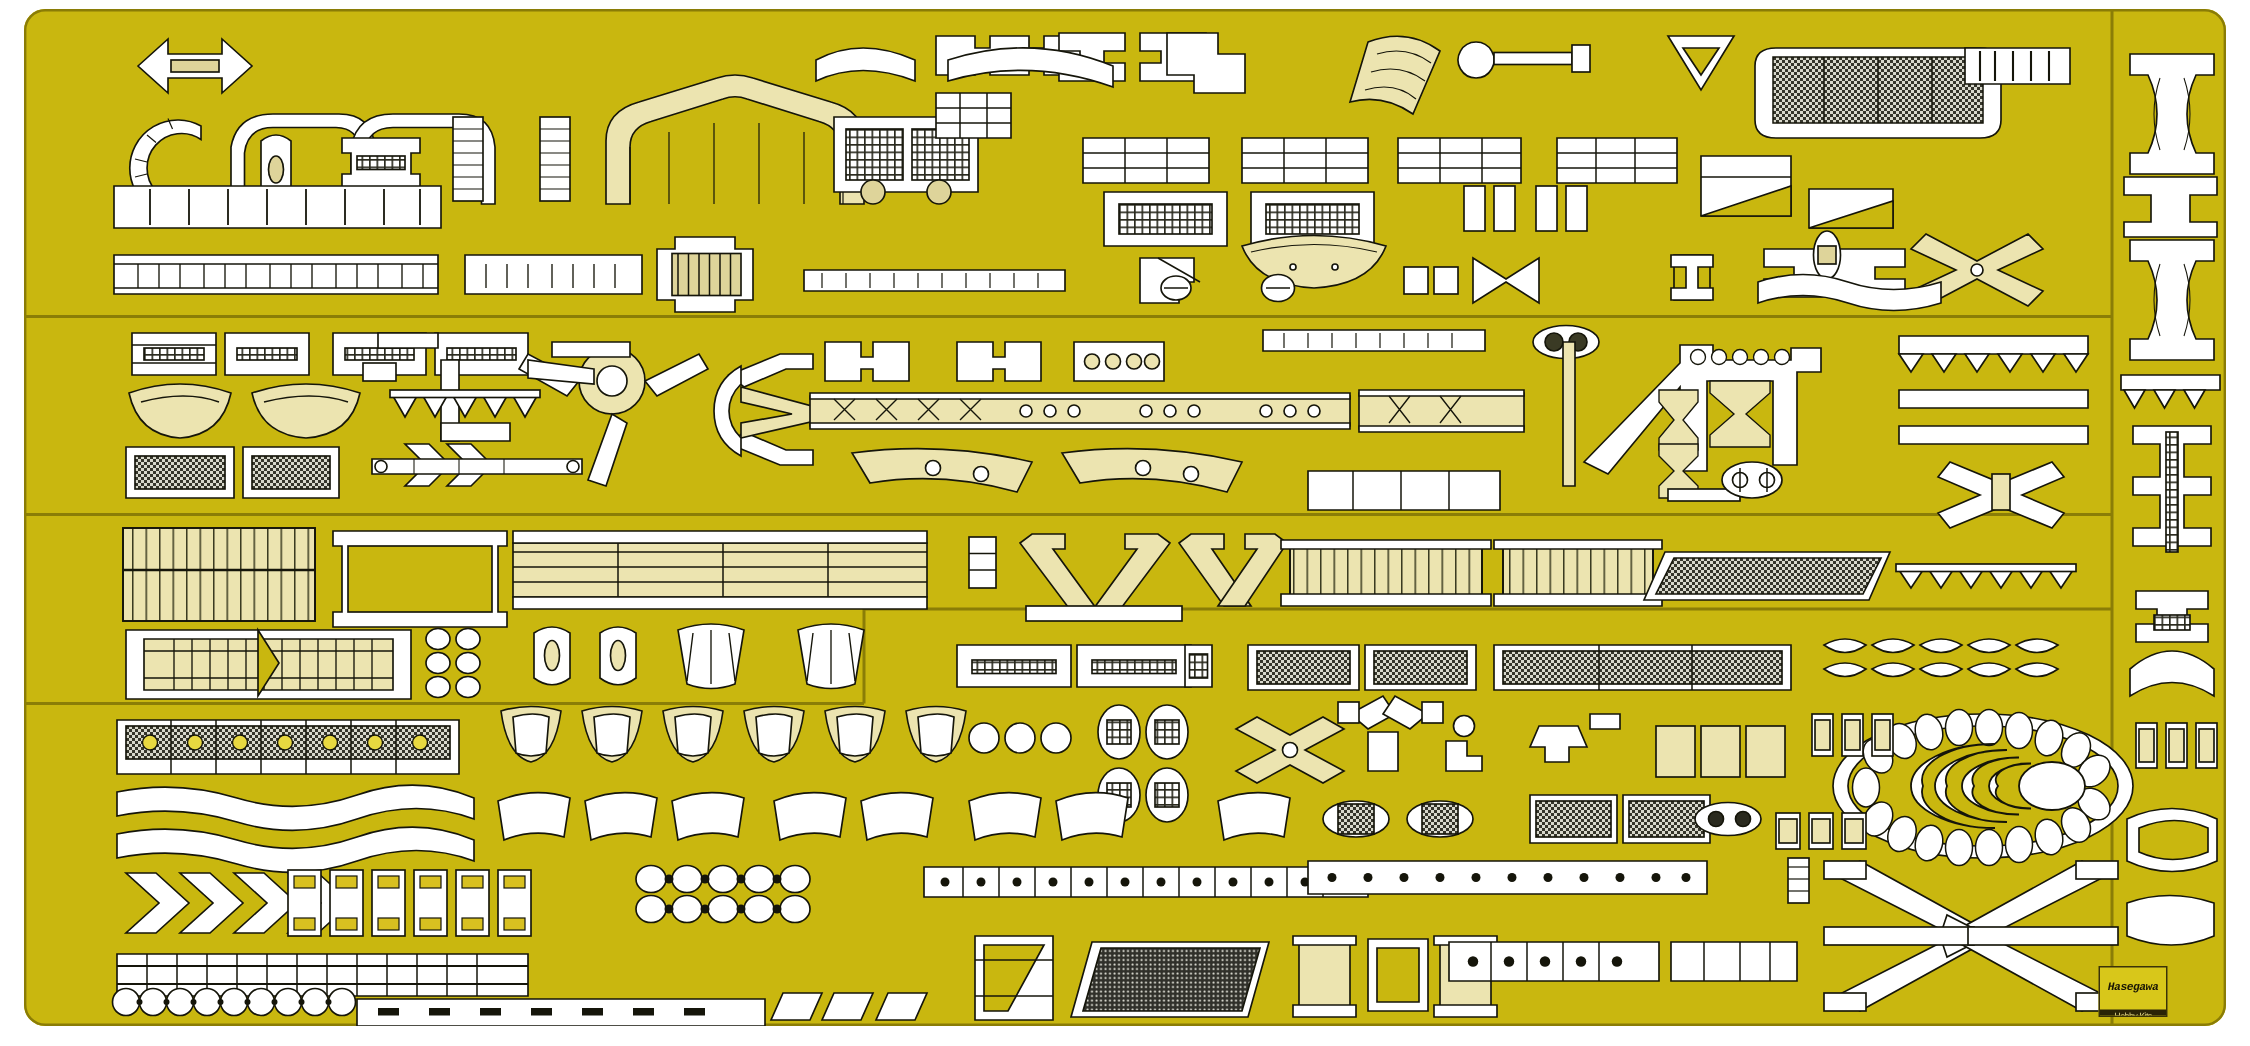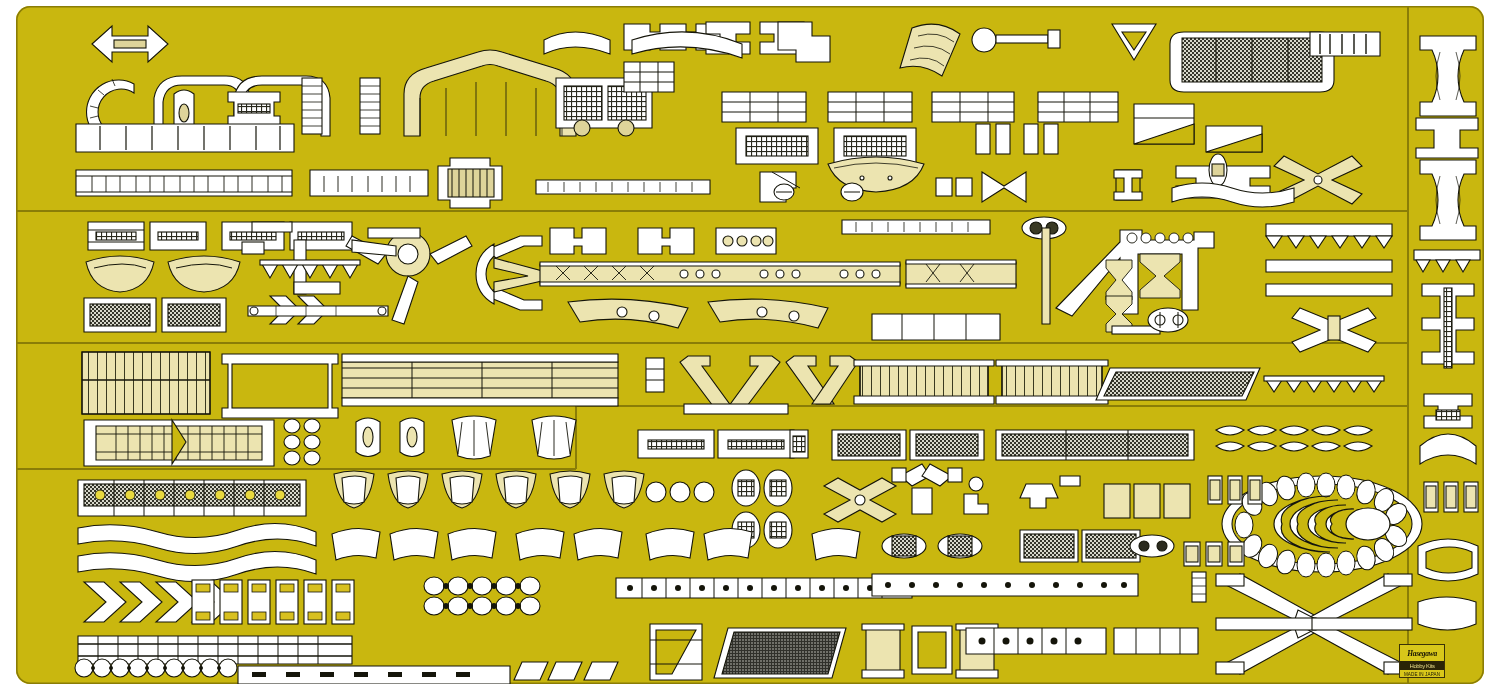--- a/index.html
+++ b/index.html
@@ -2,23 +2,23 @@
 <html><head>
 <meta charset="utf-8">
 <style>
   html,body{margin:0;padding:0;background:#ffffff;}
   body{width:1500px;height:697px;overflow:hidden;font-family:"Liberation Sans",sans-serif;}
   #stage{position:relative;width:1500px;height:697px;background:#ffffff;}
   #fret{position:absolute;left:16px;top:6px;width:1468px;height:678px;}
   svg{display:block;}
   .logo-box{position:absolute;left:1399px;top:644px;width:44px;height:32px;
             border:1.5px solid #3a3208;background:#d8c71a;overflow:hidden;}
-  .logo-top{height:16px;display:flex;align-items:center;justify-content:center;
+  .logo-top{height:28px;display:flex;align-items:center;justify-content:center;
             font-size:7.5px;font-weight:bold;color:#1a1705;letter-spacing:-0.3px;
-            font-family:Liberation Serif, serif;font-style:italic;}
+            font-family:Liberation Mono, monospace;font-style:italic;}
   .logo-mid{height:9px;background:#2a2406;color:#e8dc8a;font-size:6px;
             display:flex;align-items:center;justify-content:center;letter-spacing:-0.4px;}
   .logo-bot{height:8px;display:flex;align-items:center;justify-content:center;
             font-size:4.6px;color:#1a1705;letter-spacing:0.1px;}
 </style>
 </head>
 <body>
 
 <div id="stage">
 

